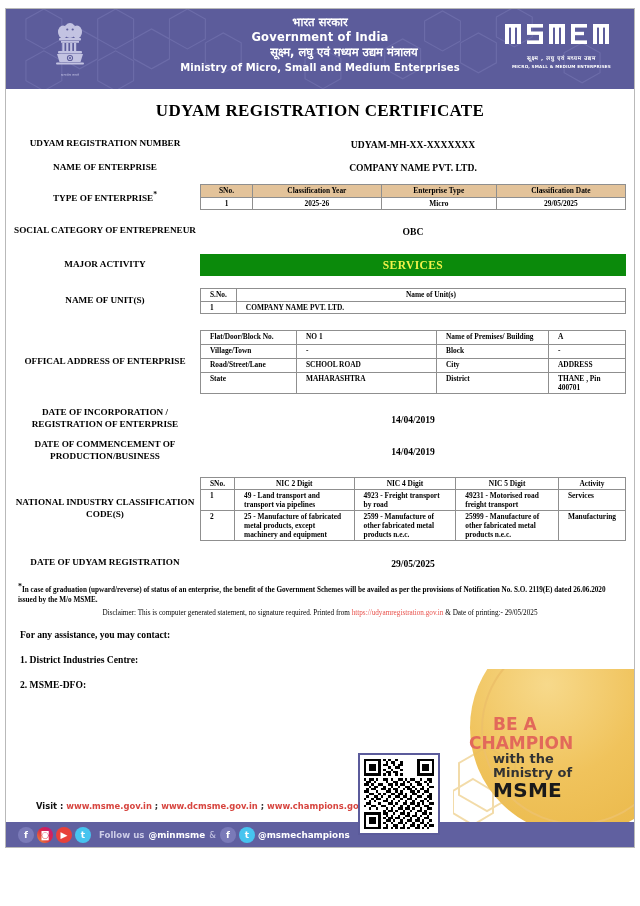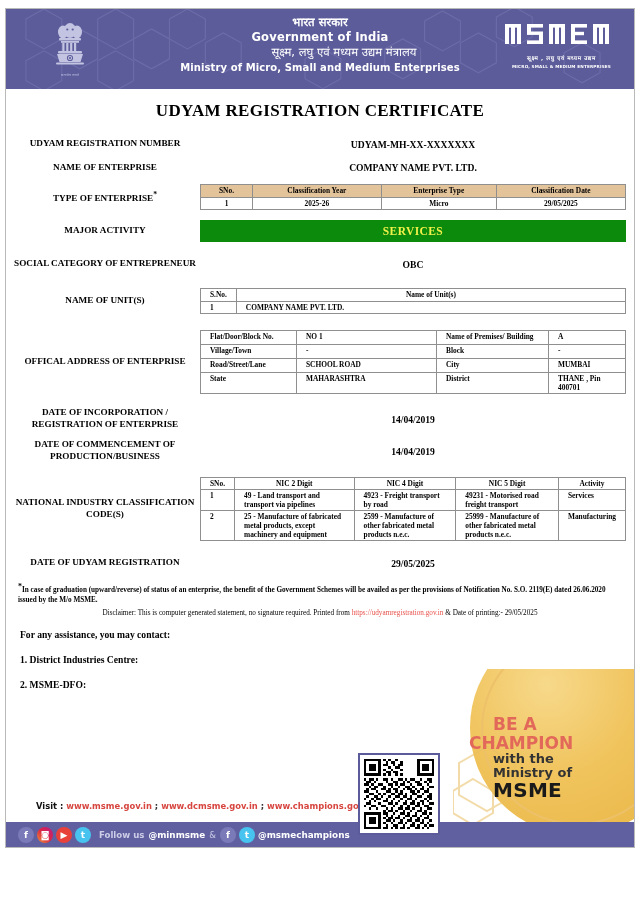--- a/index.html
+++ b/index.html
@@ -33,21 +33,21 @@
   .emblem svg { display:block; }
   .emblem .motto { font-size:3.4px; letter-spacing:.2px; margin-top:1px; color:#bdbde0; }
   .hdr-center {
     position:absolute; left:0; right:0; top:6px;
     text-align:center; color:#fff;
     font-family:"DejaVu Sans", sans-serif;
   }
   .hdr-center div { line-height:1.32; }
   .h-hi1 { font-size:11.5px; font-weight:bold; }
   .h-en1 { font-size:11.5px; font-weight:bold; letter-spacing:.2px; }
-  .h-hi2 { font-size:11.5px; font-weight:normal;padding-left:48px; }
+  .h-hi2 { font-size:11.5px; font-weight:bold;padding-left:48px; }
   .h-en2 { font-size:10px; font-weight:bold; letter-spacing:.1px; }
   .msme-logo {
     position:absolute; right:10px; top:12px; width:125px; text-align:center; color:#fff;
     font-family:"DejaVu Sans", sans-serif;
   }
   .msme-mark { height:26px; width:118px; margin:0 auto; }
   .msme-hi { font-size:5.6px; letter-spacing:.6px; margin-top:3px; font-weight:bold; }
   .msme-en { font-size:4.2px; letter-spacing:.15px; margin-top:2px; font-weight:bold; }
 
   
@@ -313,30 +313,30 @@
               <td>1</td>
               <td>2025-26</td>
               <td>Micro</td>
               <td>29/05/2025</td>
             </tr>
               </tbody>
           </table>
         </div>
       </div>
 
+      <div class="row r-social">
+        <div class="lbl">SOCIAL CATEGORY OF ENTREPRENEUR</div>
+        <div class="val">OBC</div>
+      </div>
+
       <div class="row r-major">
         <div class="lbl">MAJOR ACTIVITY</div>
         <div class="val-wide">
           <div class="services">SERVICES</div>
         </div>
-      </div>
-
-      <div class="row r-social">
-        <div class="lbl">SOCIAL CATEGORY OF ENTREPRENEUR</div>
-        <div class="val">OBC</div>
       </div>
 
       <div class="row r-unit">
         <div class="lbl">NAME OF UNIT(S)</div>
         <div class="val-wide">
           <table class="grid unit-tbl">
             <tbody>
                 <tr>
               <td class="u-sno">S.No.</td>
               <td class="u-head">Name of Unit(s)</td>
@@ -364,21 +364,21 @@
             <tr>
               <td class="k">Village/Town</td>
               <td class="v">-</td>
               <td class="k2">Block</td>
               <td>-</td>
             </tr>
             <tr>
               <td class="k">Road/Street/Lane</td>
               <td class="v">SCHOOL ROAD</td>
               <td class="k2">City</td>
-              <td>MUMBAI</td>
+              <td>ADDRESS</td>
             </tr>
             <tr>
               <td class="k">State</td>
               <td class="v">MAHARASHTRA</td>
               <td class="k2">District</td>
               <td>THANE , Pin 400701</td>
             </tr>
           </tbody>
             </table>
         </div>

